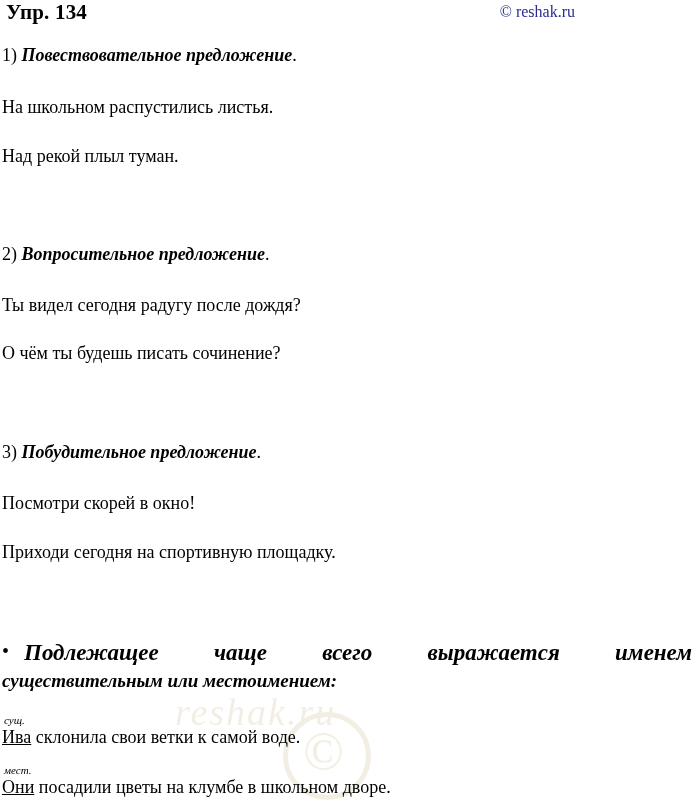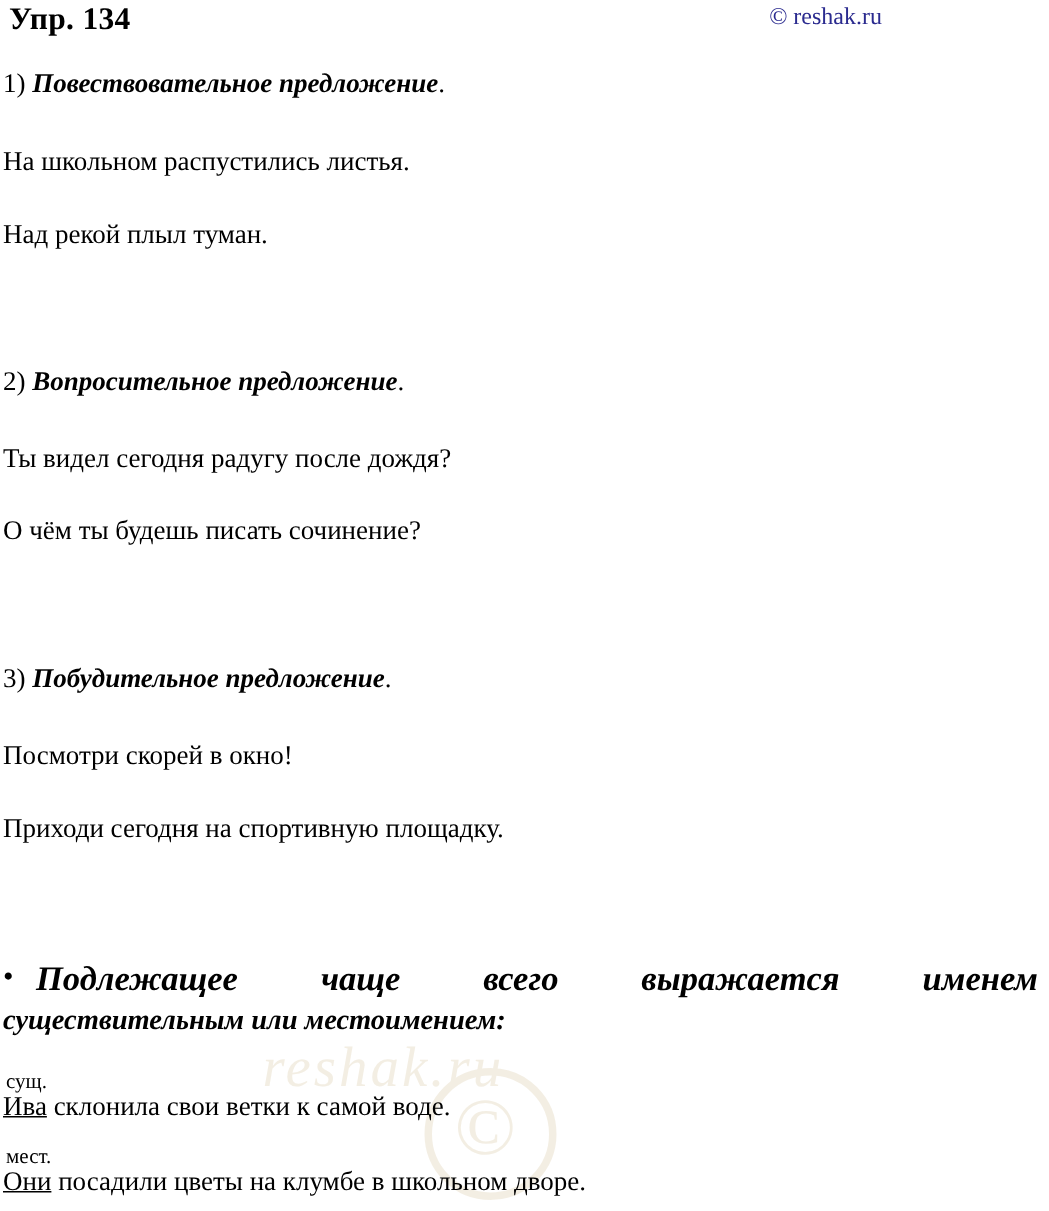--- a/index.html
+++ b/index.html
@@ -30,21 +30,21 @@
   .ex-title {
     position: absolute;
     left: 2px;
     top: 0px;
     font-size: 21px;
     font-weight: bold;
     letter-spacing: 0.2px;
   }
   .copyright {
     position: absolute;
-    right: 4px;
+    right: 17px;
     top: 3px;
     font-size: 16px;
     color: #2b2b8f;
   }
   
   .line {
     position: absolute;
     left: 2px;
     font-size: 18px;
     line-height: 1.1;
@@ -92,22 +92,23 @@
   }
   
   .example {
     position: absolute;
     left: 2px;
     font-size: 18px;
     white-space: nowrap;
   }
   .sup-label {
     position: absolute;
-    font-size: 14px;
-    font-family: "Liberation Serif", serif;
+    font-size: 11px;
+    font-family: "Liberation Serif", serif;
+    font-style: italic;
   }
   .underline-word {
     text-decoration: underline;
     font-weight: normal;
   }
   
   .watermark {
     position: absolute;
     left: 175px;
     top: 660px;

